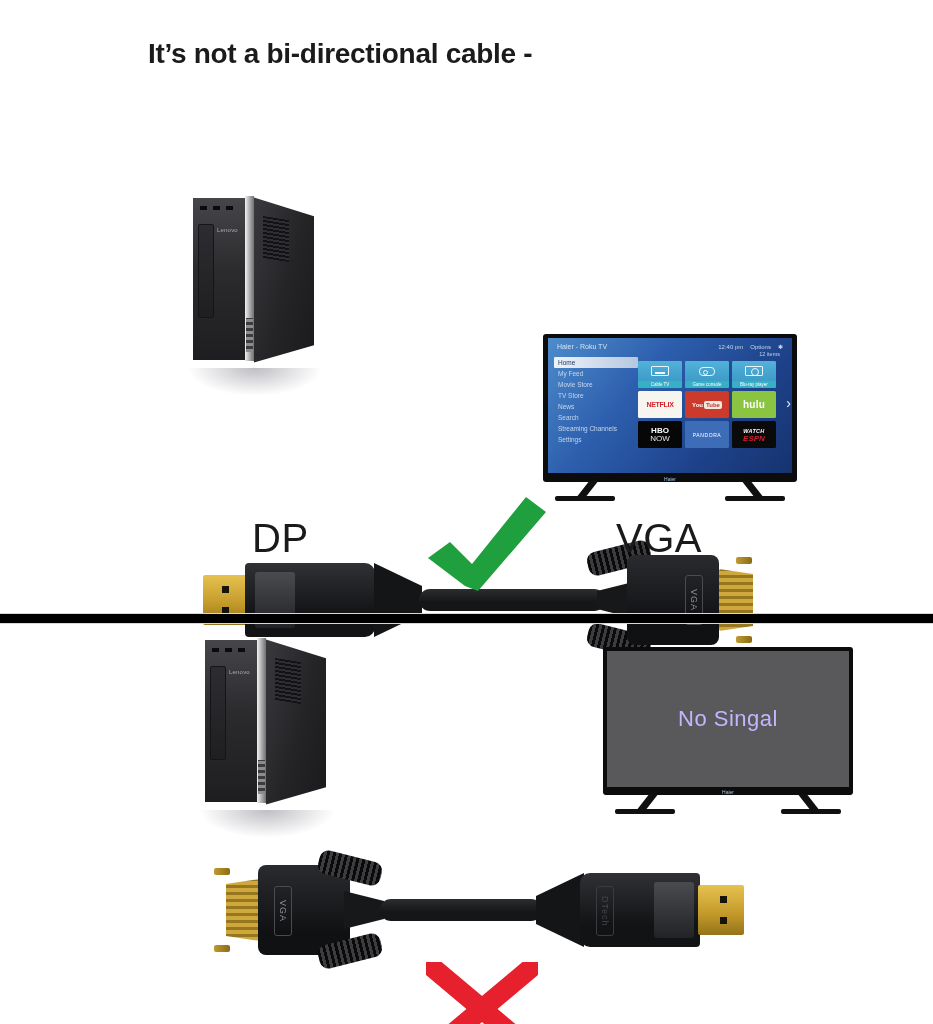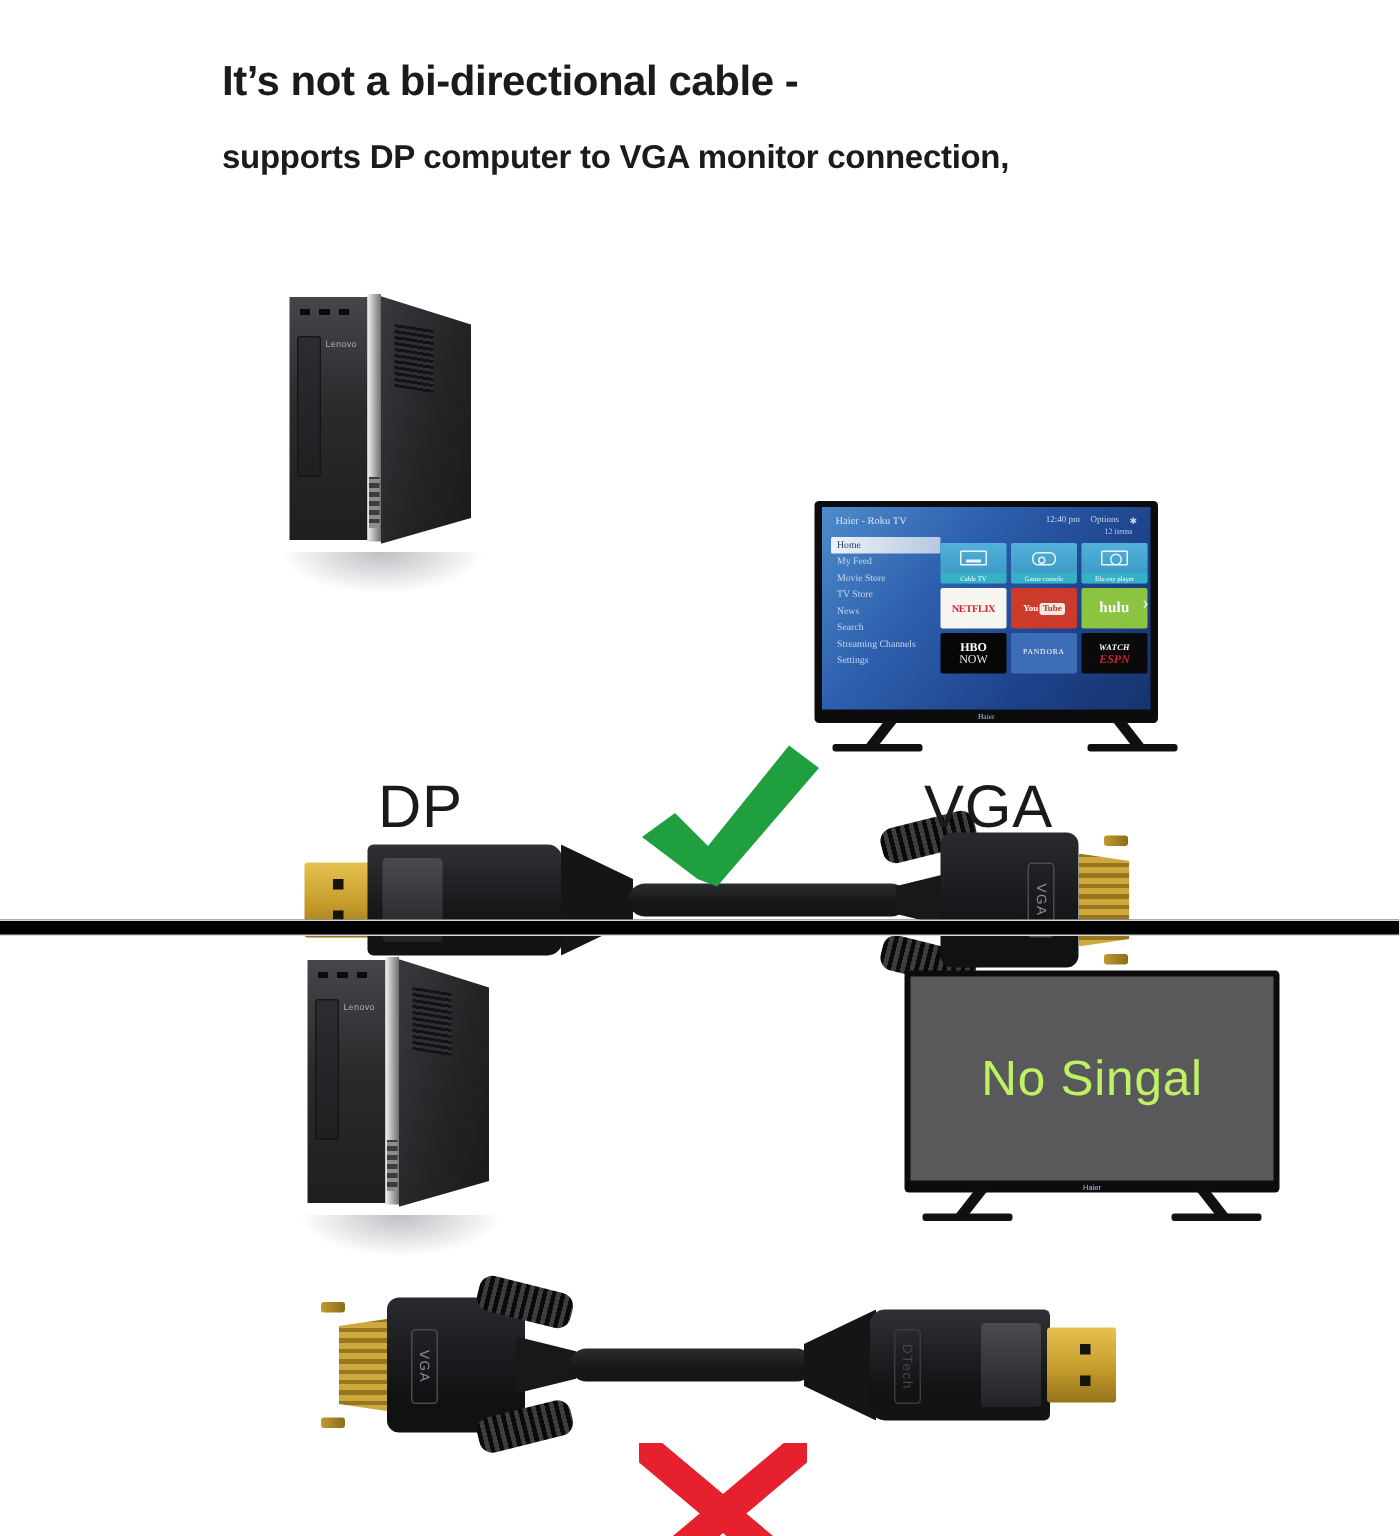--- a/index.html
+++ b/index.html
@@ -45,21 +45,21 @@
   .tv .tv-brand-small{position:absolute;bottom:0px;left:50%;transform:translateX(-50%);
     font-size:5px;color:#9fc4e8;line-height:6px;}
   .tv .foot{position:absolute;width:9px;height:16px;background:#101011;bottom:-15px;}
   .tv .foot.l{left:40px;transform:skewX(-38deg);}
   .tv .foot.r{right:40px;transform:skewX(38deg);}
   .tv .footbar{position:absolute;width:60px;height:5px;background:#101011;border-radius:2px;bottom:-19px;}
   .tv .footbar.l{left:12px;} .tv .footbar.r{right:12px;}
 
   
   .tv-top{left:543px;top:158px;width:254px;}
-  .tv-top .bezel{width:229px;height:148px;font-family:Liberation Serif, serif;}
+  .tv-top .bezel{width:254px;height:148px;}
   .tv-top .screen{left:5px;top:4px;right:5px;bottom:9px;
     background:linear-gradient(130deg,#4e8ccb 0%,#2d5fae 35%,#1d4189 72%,#16336e 100%);
     color:#dce8f6;}
   .roku-topbar{display:flex;justify-content:space-between;align-items:center;padding:5px 9px 1px 9px;font-size:7px;color:#d5e4f4;}
   .roku-topbar .rt{display:flex;gap:7px;align-items:center;font-size:6px;color:#c4d7ec;}
   .roku-body{display:flex;padding:3px 2px 0 4px;}
   .roku-menu{list-style:none;margin:3px 0 0 2px;padding:0;width:84px;font-size:6.5px;line-height:11px;color:#c6d8ee;}
   .roku-menu li{padding:0 4px;white-space:nowrap;}
   .roku-menu li.active{background:linear-gradient(90deg,#eef3f9,#b6c7df);color:#21396b;border-radius:1px;}
   .roku-gridwrap{position:relative;flex:1;}
@@ -88,21 +88,21 @@
   .tile.espn{background:#0a0a0a;flex-direction:column;line-height:8px;}
   .tile.espn .watch{color:#fff;font-size:5.5px;font-weight:bold;font-style:italic;letter-spacing:0.3px;}
   .tile.espn .espn-txt{color:#cf1f2e;font-size:8px;font-weight:bold;font-style:italic;}
   .roku-chevron{position:absolute;right:1px;top:58px;font-size:14px;color:#eaf2fb;line-height:14px;}
 
   
   .tv-bottom{left:603px;top:611px;width:250px;}
   .tv-bottom .bezel{width:250px;height:148px;}
   .tv-bottom .screen{left:4px;top:4px;right:4px;bottom:8px;background:#59595b;
     display:flex;align-items:center;justify-content:center;}
-  .nosignal{font-size:33px;color:#bef264;letter-spacing:0.5px;}
+  .nosignal{font-size:22px;color:#c4b5fd;letter-spacing:0.5px;}
 
   
   .cable-asm{height:122px;}
   .cable-asm .p{position:absolute;}
   .gold{background:linear-gradient(180deg,#e6c250 0%,#c59c2c 55%,#95731a 100%);}
   .dp-plug{width:46px;height:50px;border-radius:2px;}
   .dp-pin{width:7px;height:7px;background:#16130b;box-shadow:0 21px 0 #16130b;}
   .dp-body{width:130px;height:74px;background:linear-gradient(180deg,#303134 0%,#121315 70%);}
   .dp-latch{width:40px;height:56px;background:linear-gradient(180deg,#4a4b4f,#222326);border-radius:3px;}
   .dp-neck{width:48px;height:74px;background:#141517;}
@@ -126,21 +126,20 @@
   .port-label{font-size:40px;color:#1a1a1a;letter-spacing:0.5px;}
   .cable-top{left:195px;top:363px;width:585px;}
   .cable-bot{left:196px;top:812px;width:560px;}
 </style>
 </head>
 <body>
 
 <div class="canvas">
 
   <div class="abs title">It’s not a bi-directional  cable -</div>
-  <div class="abs sub sub1">supports DP computer to VGA monitor connection,</div>
 
   <div class="abs" style="left:0;top:140px;width:933px;height:437px;">
 
     <div class="abs tower" style="left:193px;top:18px;">
       <div class="side"></div>
       <div class="vent"></div>
       <div class="front"></div>
       <div class="strip"></div>
       <div class="strip-ports"></div>
       <div class="buttons"></div>

